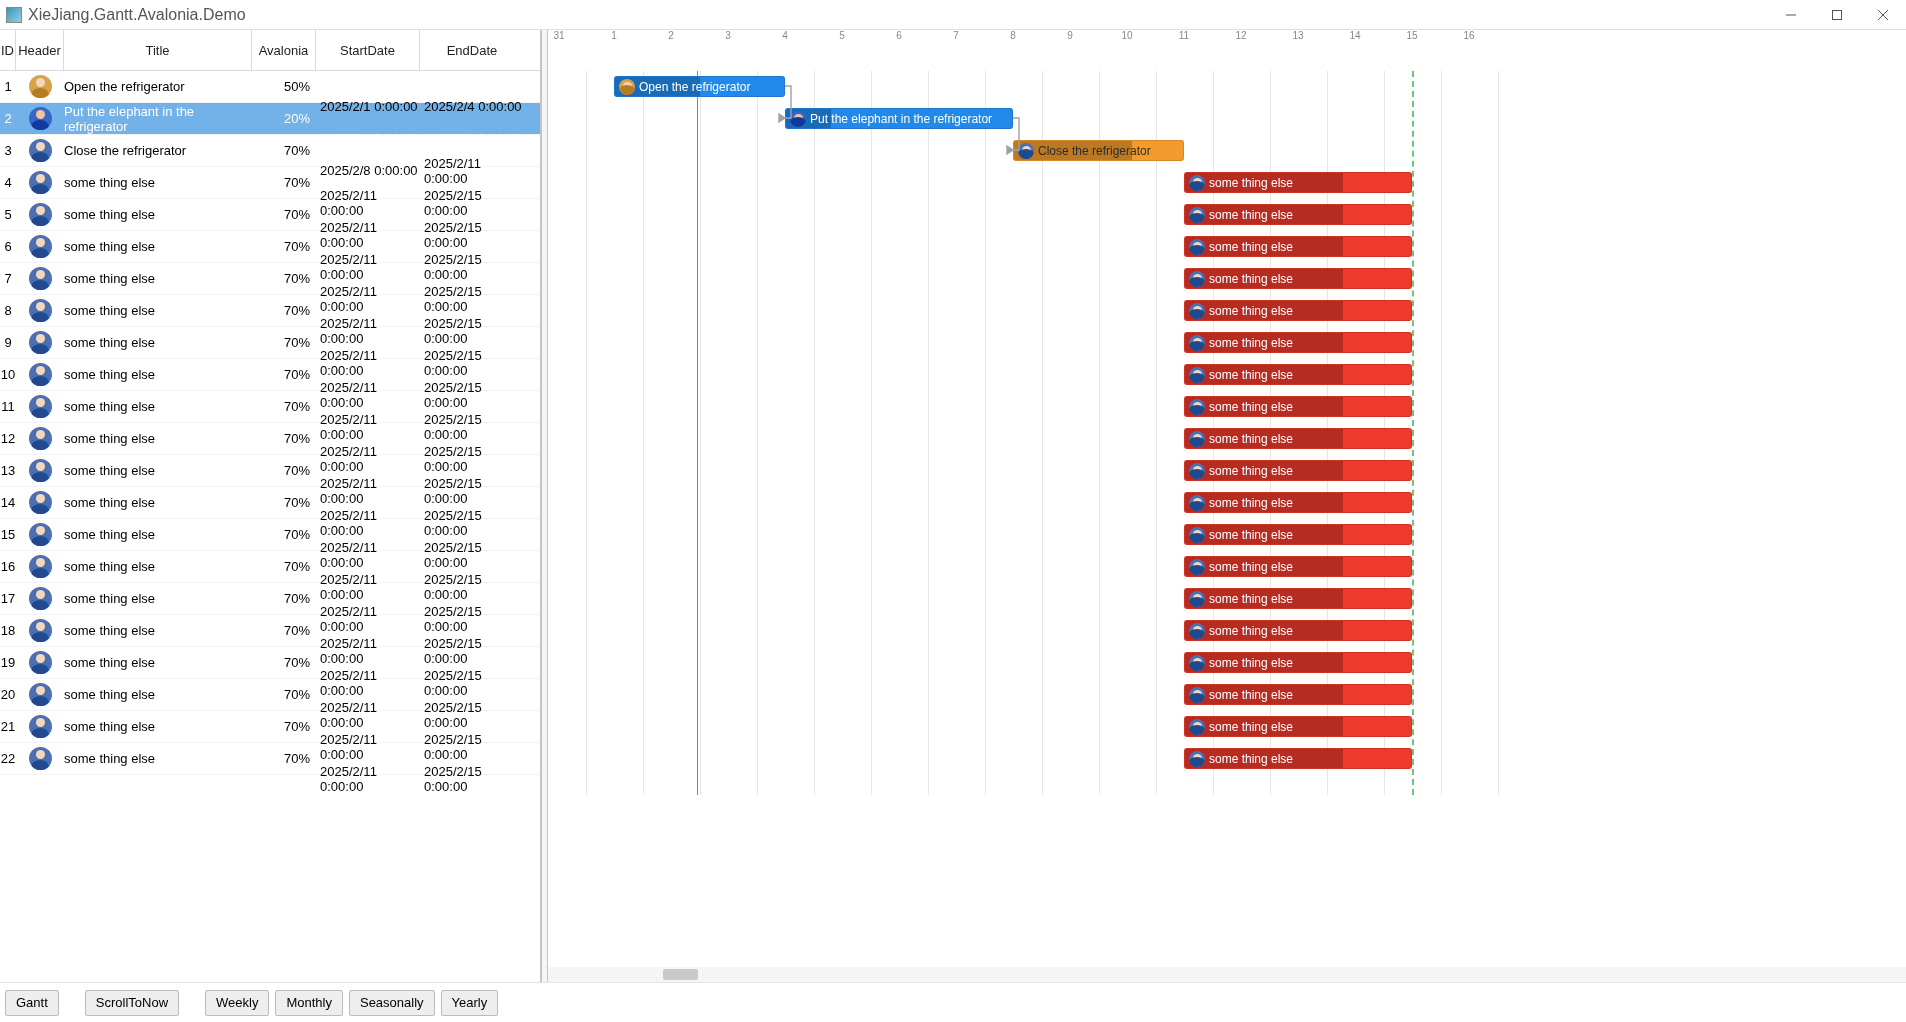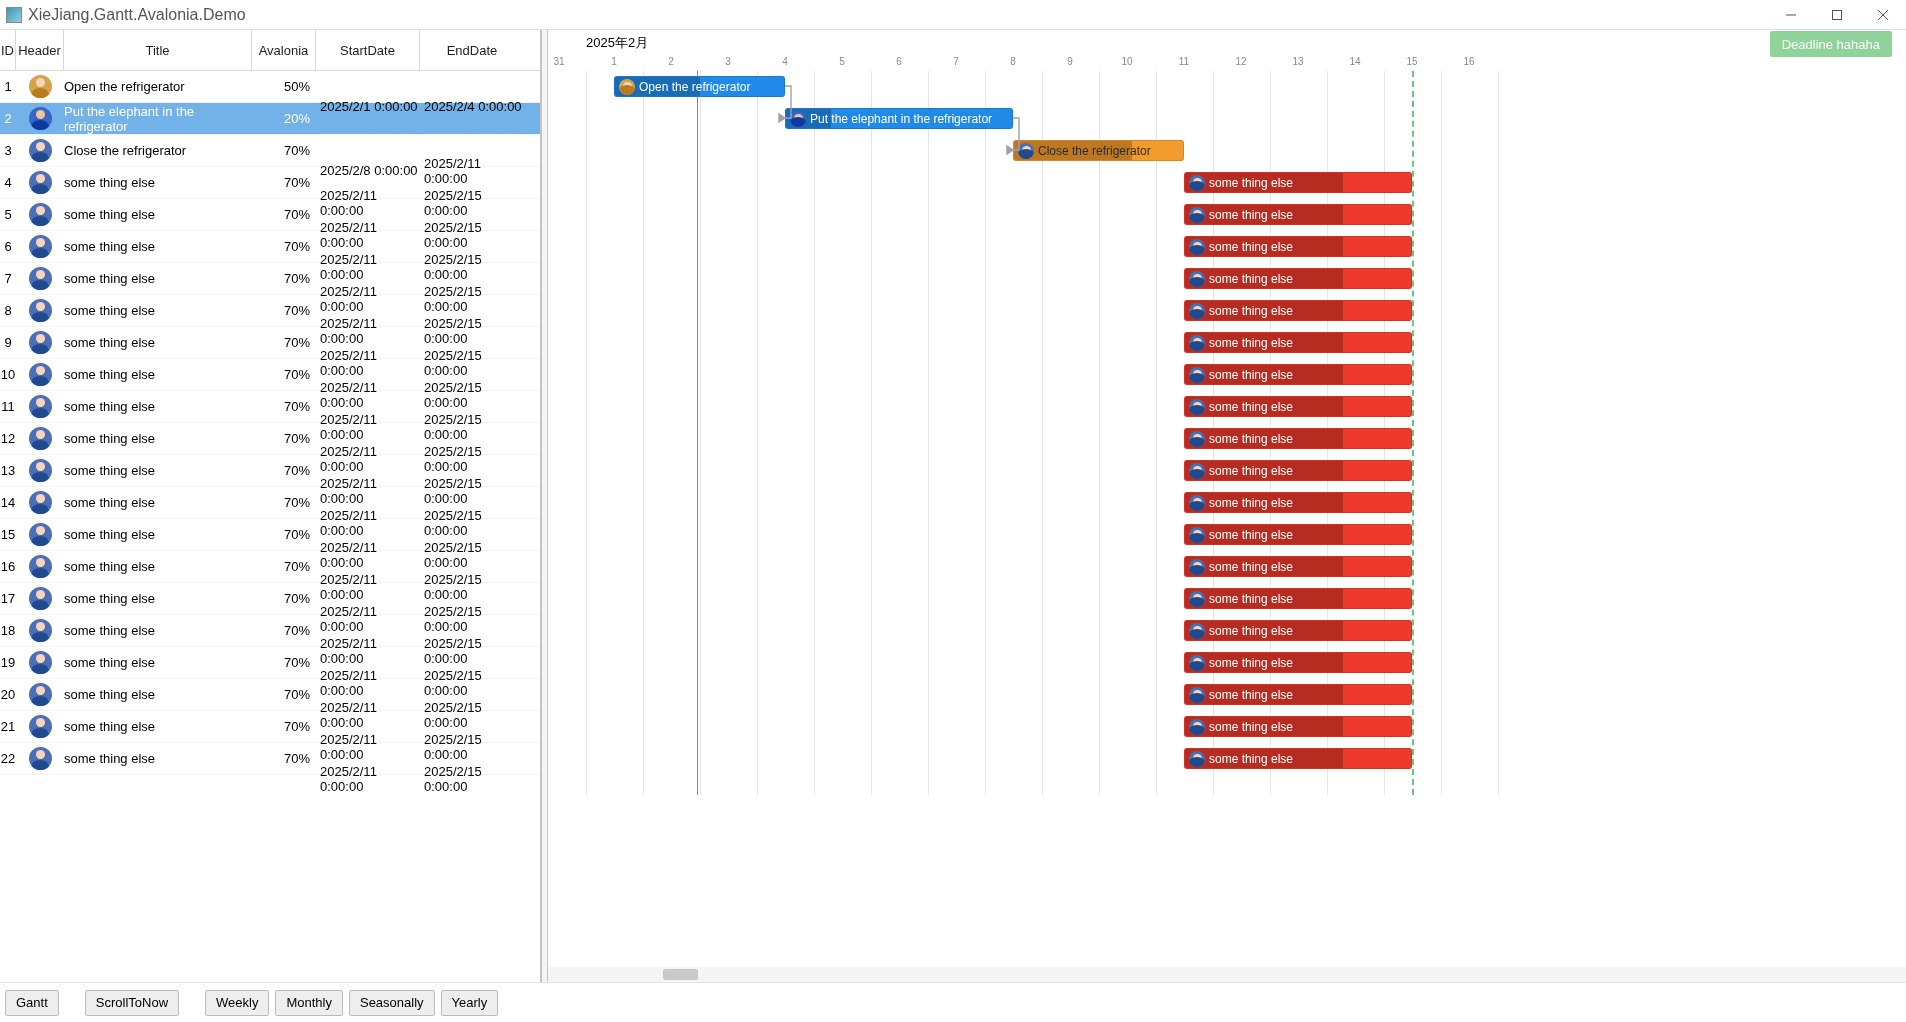--- a/index.html
+++ b/index.html
@@ -344,24 +344,20 @@
           <div class="col-prog">70%</div>
           <div class="col-start">2025/2/11 0:00:00</div>
           <div class="col-end">2025/2/15 0:00:00</div>
         </div>
       </div>
   </div>
 
   <div class="splitter-vert"></div>
 
   <div class="right-panel">
-    <div class="month-row">
-      <span class="month-label">2025年2月</span>
-      <div class="deadline-badge">Deadline hahaha</div>
-    </div>
     <div class="day-row" id="dayrow">
         <span class="daylabel" style="left: 11px; text-align: right;">31</span>
         <span class="daylabel" style="left: 66px;">1</span>
         <span class="daylabel" style="left: 123px;">2</span>
         <span class="daylabel" style="left: 180px;">3</span>
         <span class="daylabel" style="left: 237px;">4</span>
         <span class="daylabel" style="left: 294px;">5</span>
         <span class="daylabel" style="left: 351px;">6</span>
         <span class="daylabel" style="left: 408px;">7</span>
         <span class="daylabel" style="left: 465px;">8</span>

